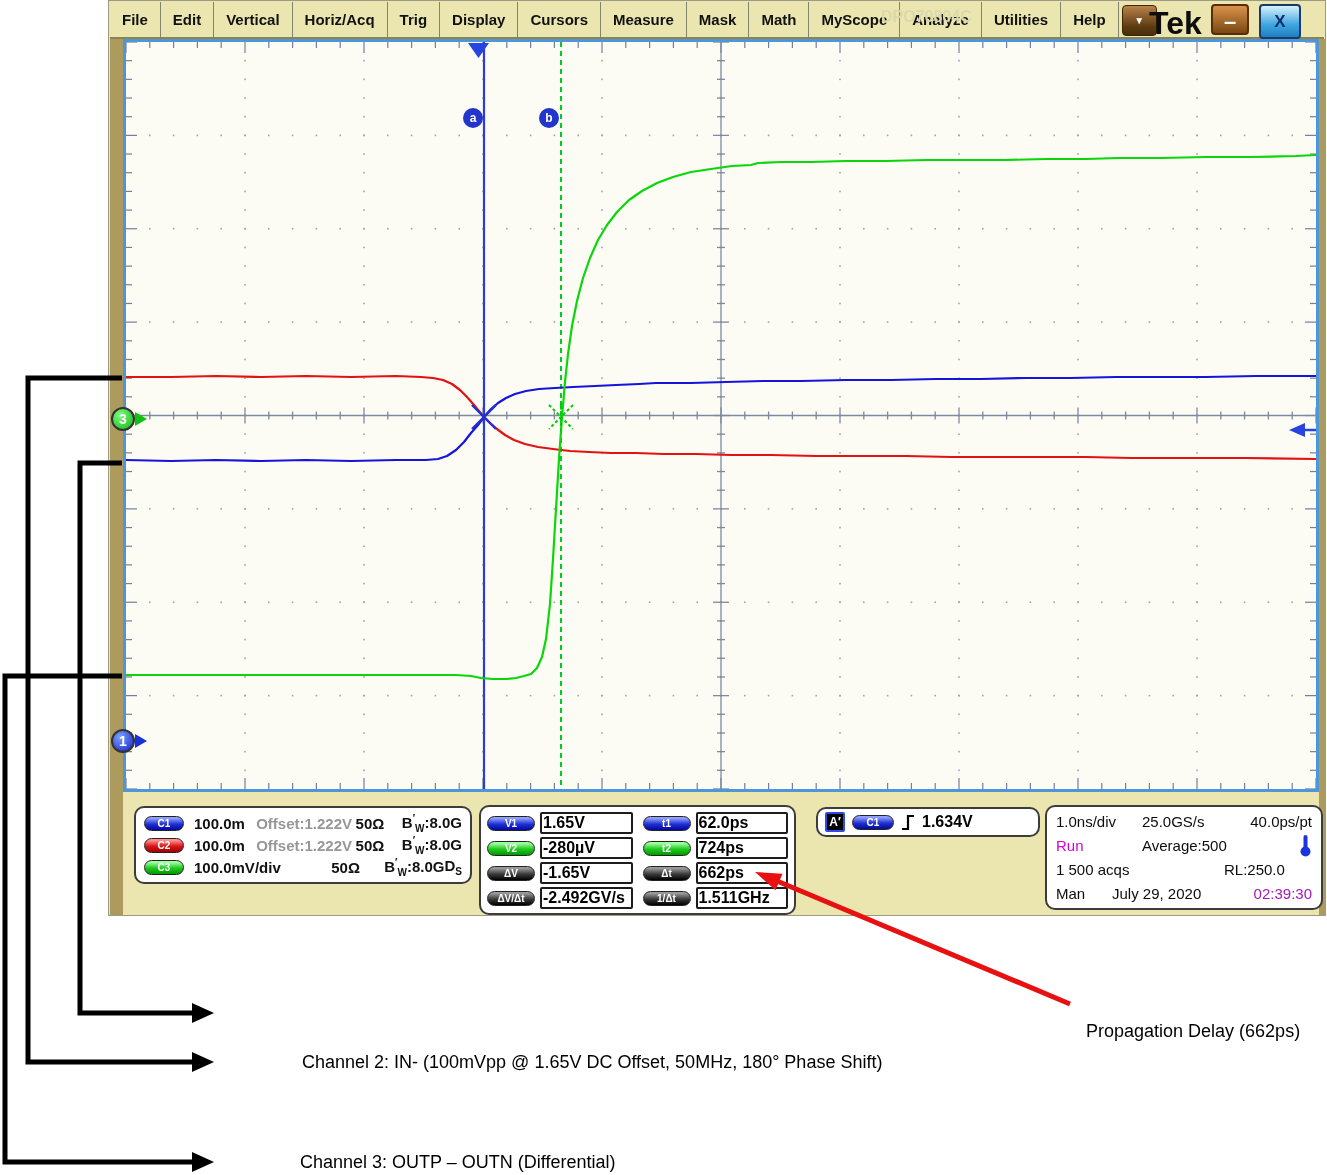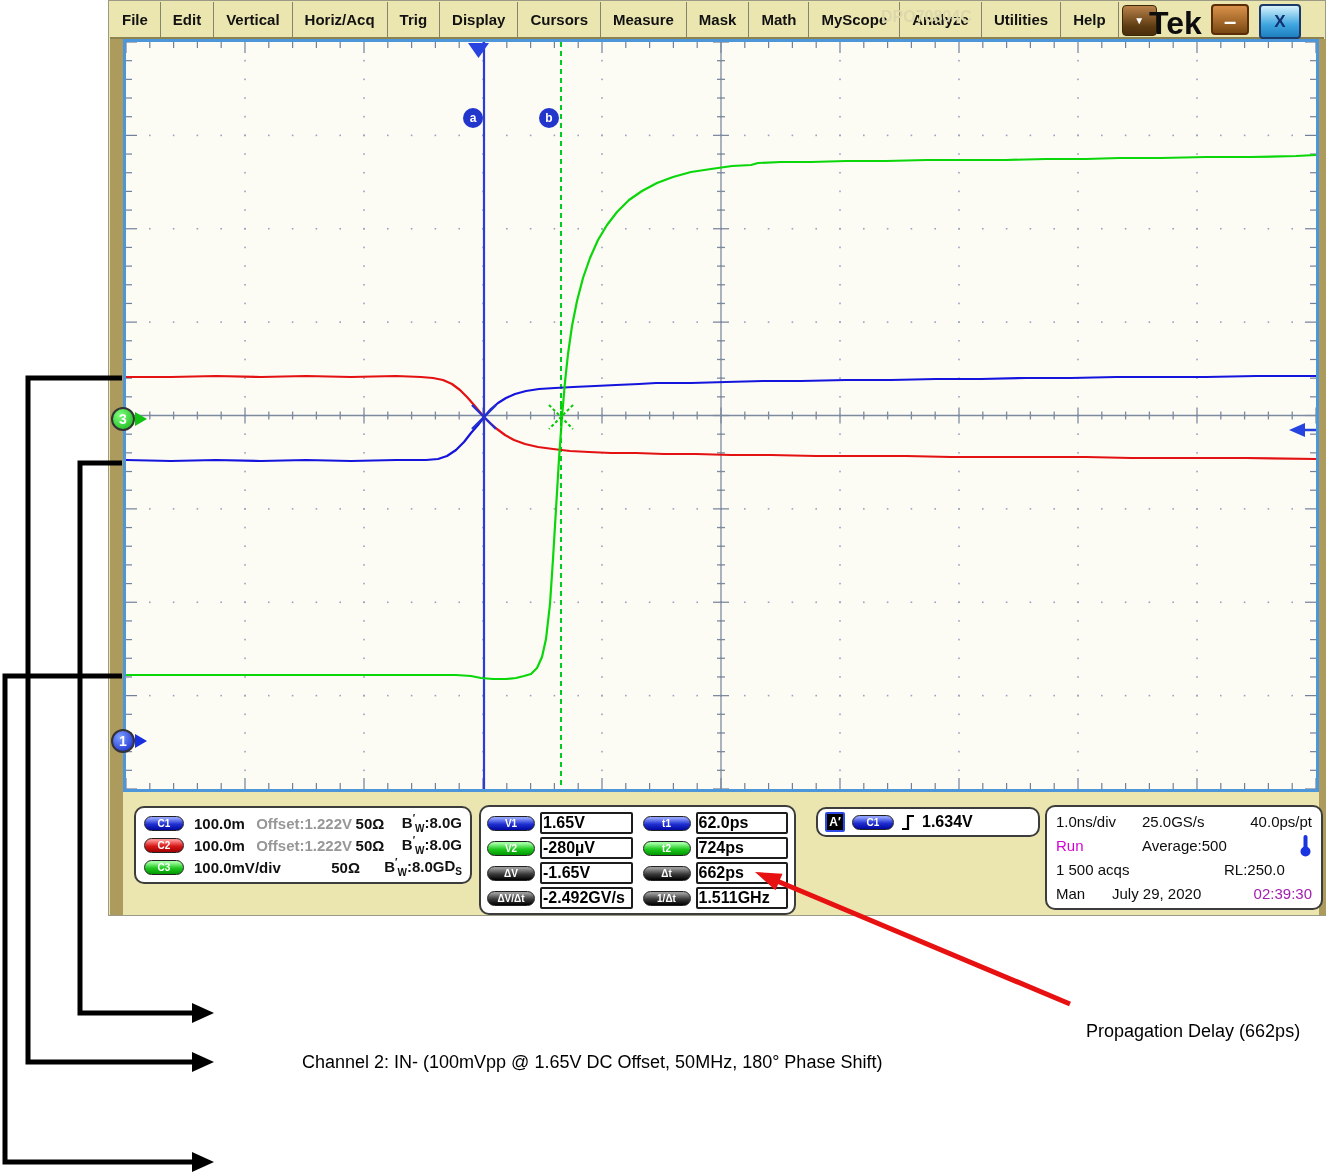--- a/index.html
+++ b/index.html
@@ -1231,14 +1231,15 @@
     <polygon points="214,1013 192,1003 192,1023" fill="#000"></polygon>
     <path d="M122 378 H28 V1062 H196" stroke="#000" stroke-width="5" fill="none"></path>
     <polygon points="214,1062 192,1052 192,1072" fill="#000"></polygon>
     <path d="M122 676 H5 V1162 H196" stroke="#000" stroke-width="5" fill="none"></path>
     <polygon points="214,1162 192,1152 192,1172" fill="#000"></polygon>
     <line x1="1070" y1="1004" x2="777" y2="881" stroke="#e81111" stroke-width="5"></line>
     <polygon points="755,872 782.5,873.7 775.5,890.3" fill="#e81111"></polygon>
   </svg>
 
   <div class="ann-text" id="ann2">Channel 2: IN- (100mVpp @ 1.65V DC Offset, 50MHz, 180° Phase Shift)</div>
+  <div class="ann-text" id="ann3">Channel 3: OUTP – OUTN (Differential)</div>
   <div class="ann-text" id="annprop">Propagation Delay (662ps)</div>
 </div>
 
 </body></html>

